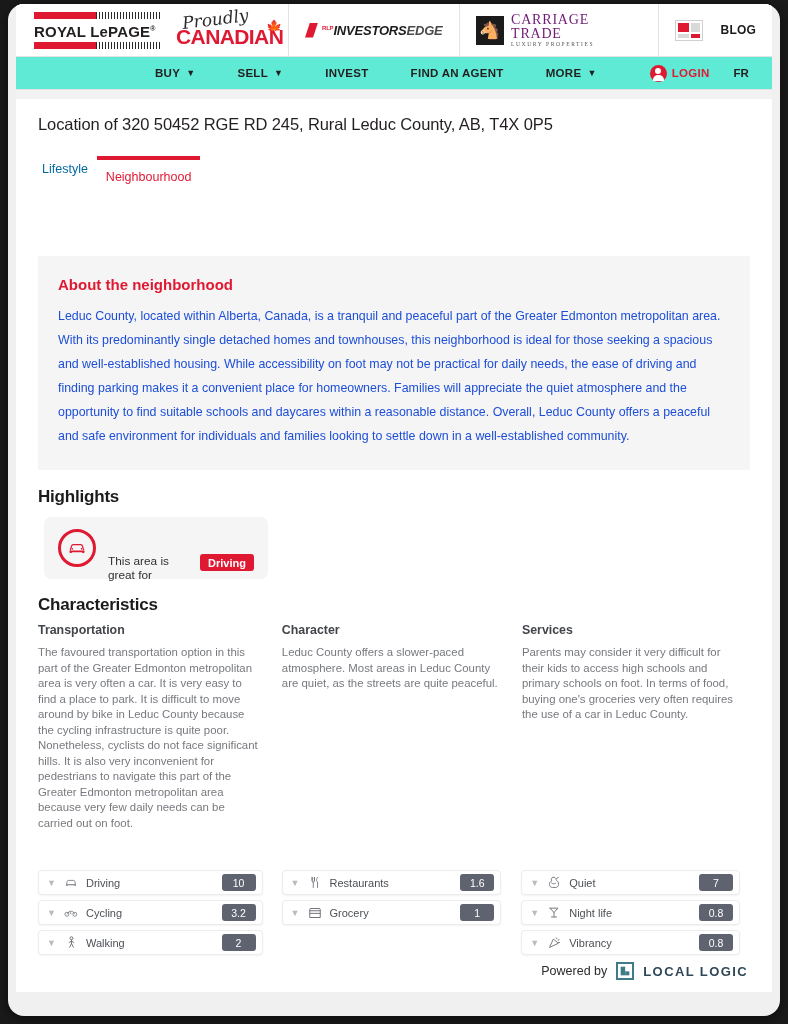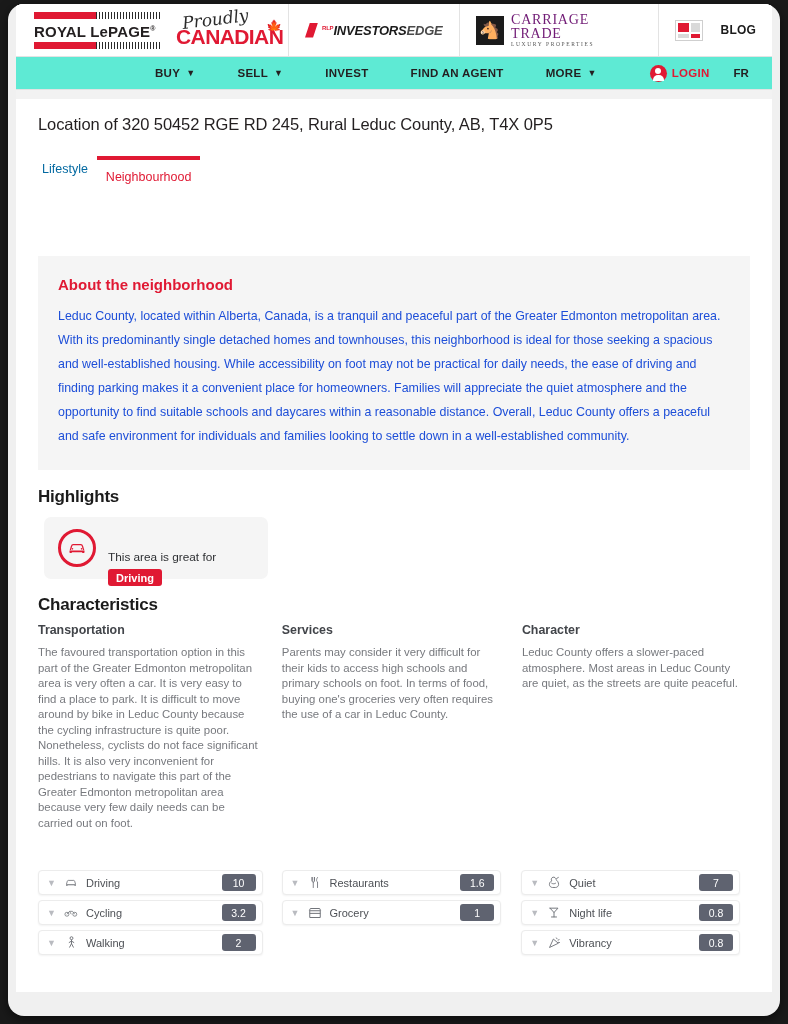--- a/index.html
+++ b/index.html
@@ -169,21 +169,21 @@
   .hl-card {
     margin: 10px 0 0 28px; width: 224px; height: 62px;
     background: #f5f5f5; border-radius: 7px;
     display: flex; align-items: center; gap: 12px; padding: 0 14px;
   }
   .hl-ring {
     width: 38px; height: 38px; border-radius: 50%;
     border: 3.5px solid #e01933;
     display:flex; align-items:center; justify-content:center; flex:0 0 auto;
   }
-  .hl-lines { display:flex; flex-direction:column; gap:5px;margin-top:40px; }
+  .hl-lines { display:flex; flex-direction:row; gap:5px;margin-top:40px; }
   .hl-lead { font-size: 11.8px; color: #2e3033; }
   .badge {
     align-self: flex-start;
     background: #e01933; color:#fff; font-size:11px; font-weight:bold;
     border-radius: 3px; padding: 2.5px 8px;
   }
 
   
   .char-title {
     font-size: 17px; font-weight: bold; color:#1b1b1b;
@@ -340,26 +340,26 @@
     </div>
   </div>
 
   <div class="char-title">Characteristics</div>
   <div class="cols">
     <div class="col">
       <h4>Transportation</h4>
       <p>The favoured transportation option in this part of the Greater Edmonton metropolitan area is very often a car. It is very easy to find a place to park. It is difficult to move around by bike in Leduc County because the cycling infrastructure is quite poor. Nonetheless, cyclists do not face significant hills. It is also very inconvenient for pedestrians to navigate this part of the Greater Edmonton metropolitan area because very few daily needs can be carried out on foot.</p>
     </div>
     <div class="col">
+      <h4>Character</h4>
+      <p>Leduc County offers a slower-paced atmosphere. Most areas in Leduc County are quiet, as the streets are quite peaceful.</p>
+    </div>
+    <div class="col">
       <h4>Services</h4>
       <p>Parents may consider it very difficult for their kids to access high schools and primary schools on foot. In terms of food, buying one's groceries very often requires the use of a car in Leduc County.</p>
-    </div>
-    <div class="col">
-      <h4>Character</h4>
-      <p>Leduc County offers a slower-paced atmosphere. Most areas in Leduc County are quiet, as the streets are quite peaceful.</p>
     </div>
   </div>
 
   <div class="scores">
     <div class="scol">
       <div class="srow">
         <span class="chev">▼</span>
         <span class="sico">
           <svg width="14" height="11" viewBox="0 0 24 16">
                 <path d="M3.5 11h17v2c0 .4-.3.7-.7.7h-1.4c-.4 0-.7-.3-.7-.7v-.3H6.3v.3c0 .4-.3.7-.7.7H4.2c-.4 0-.7-.3-.7-.7v-2z" fill="#6e7177"></path>
@@ -447,15 +447,24 @@
                 <path d="M2 15l5-11 6.5 5.5L2 15z" fill="none" stroke="#6e7177" stroke-width="1.2" stroke-linejoin="round"></path>
                 <path d="M11 2.5l.8 1.2M14.5 4.8l-1.3.6M15 8.5l-1.5-.2" fill="none" stroke="#6e7177" stroke-width="1.2" stroke-linecap="round"></path>
               </svg>
         </span>
         <span class="slabel">Vibrancy</span>
         <span class="pill">0.8</span>
       </div>
     </div>
   </div>
 
+  <div class="powered">
+    <span class="pw-text">Powered by</span>
+    <svg class="ll-mark" viewBox="0 0 20 20">
+      <rect x="1" y="1" width="18" height="18" fill="none" stroke="#3d7b86" stroke-width="2.4"></rect>
+      <rect x="5.2" y="5.2" width="5" height="9.6" fill="#3d7b86"></rect>
+      <rect x="10.2" y="10.4" width="4.6" height="4.4" fill="#3d7b86"></rect>
+    </svg>
+    <span class="ll-name">LOCAL LOGIC</span>
+  </div>
 
  </div>
 </div>
 
 </body></html>

